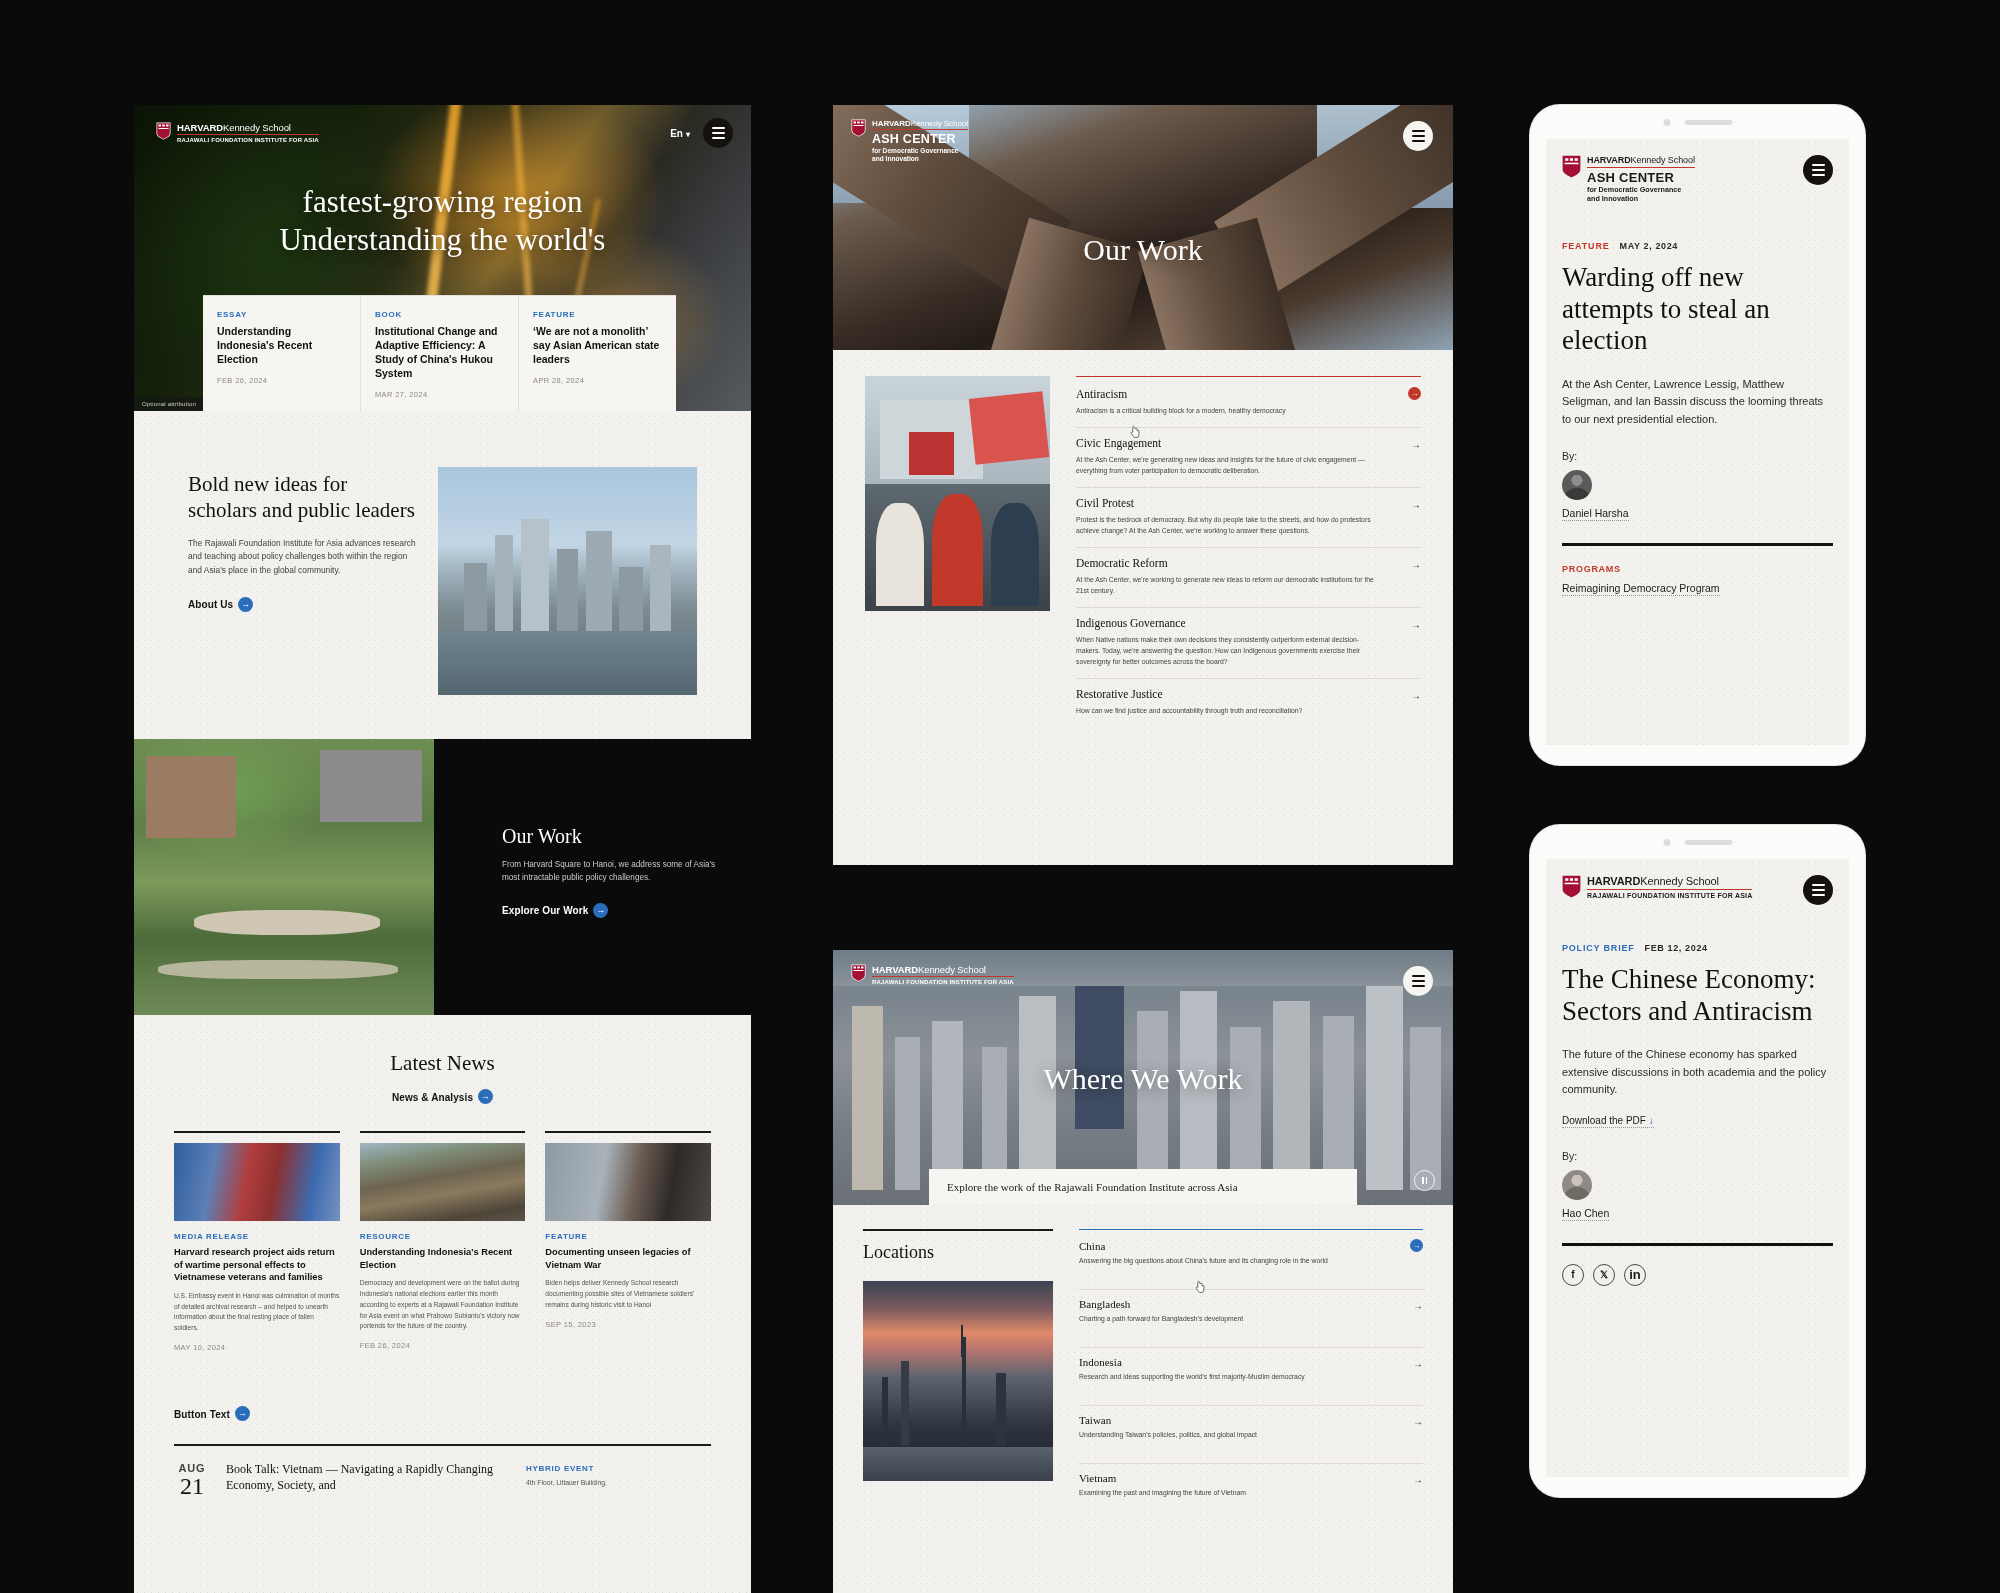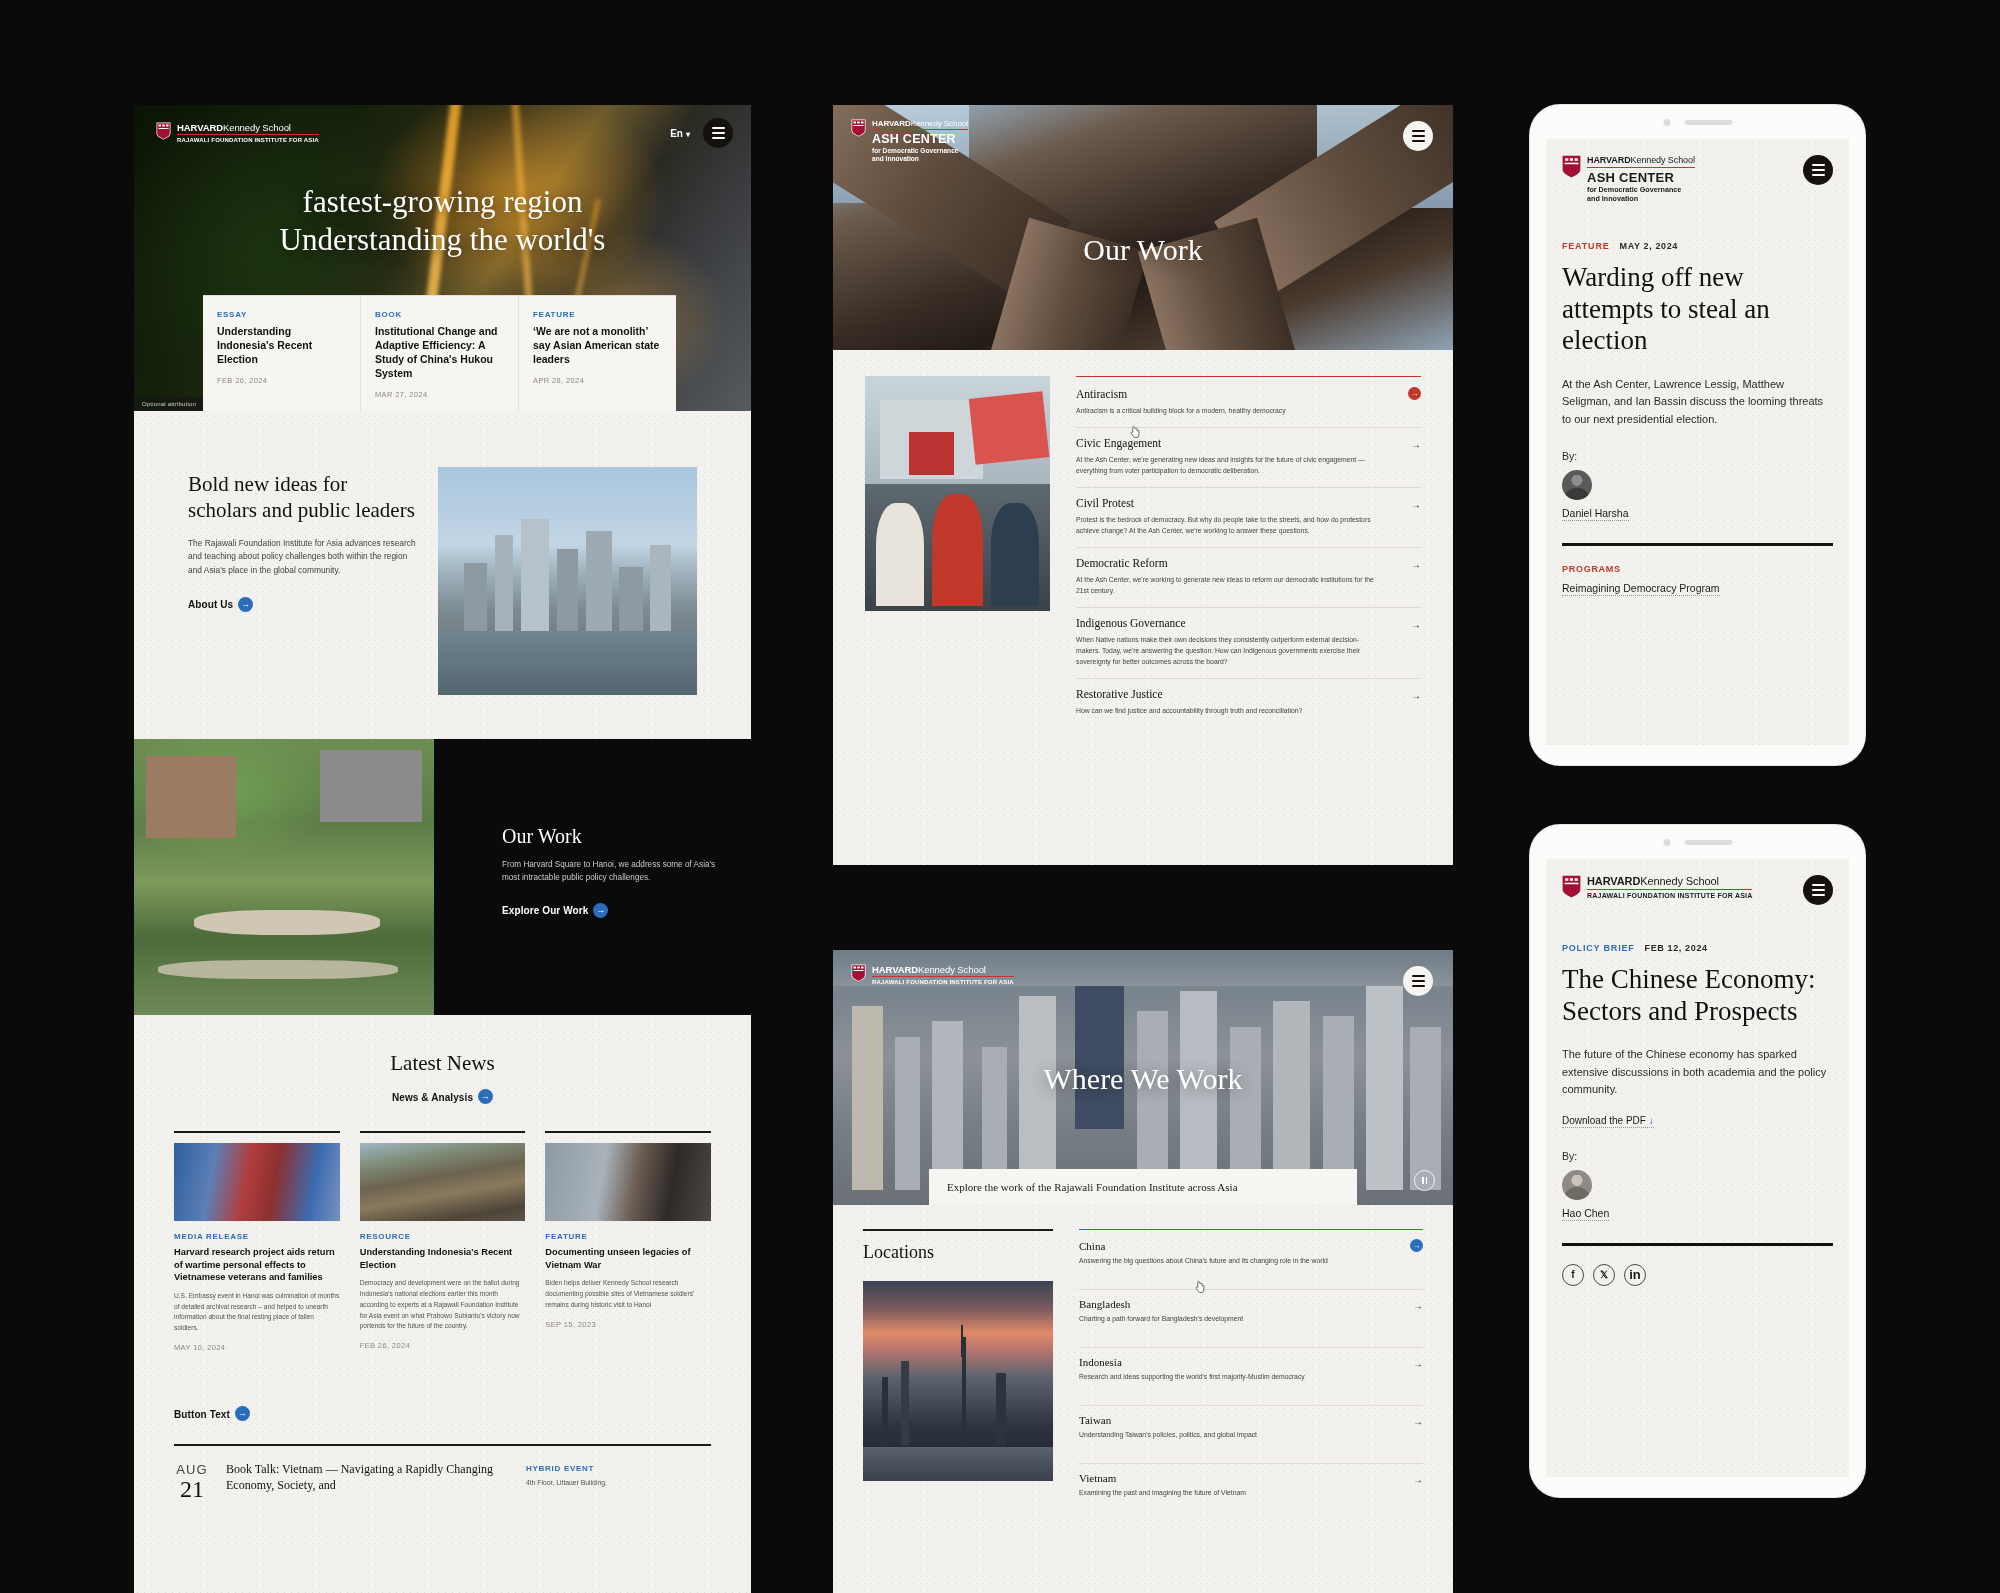--- a/index.html
+++ b/index.html
@@ -136,21 +136,21 @@
   .news-thumb { width: 100%; height: 78px; overflow: hidden; margin-bottom: 11px; }
   .news-card h4 { font-size: 9.3px; font-weight: 700; line-height: 1.35; color: #111; margin: 5px 0 7px; }
   .news-card p { font-size: 6.6px; line-height: 1.62; color: #55534e; margin-bottom: 9px; }
 
   .events-sec { padding: 40px 40px 0; }
   .events-sec h2 { font-size: 21px; font-weight: 400; color: #111; }
   .events-sec .btnrow { margin: 12px 0 22px; }
   .events-rule { height: 2.6px; background: #1a1a1a; }
   .event-row { display: flex; gap: 16px; padding-top: 16px; }
   .ev-date { width: 36px; text-align: center; }
-  .ev-mo { font-size: 13px; font-weight: 400; letter-spacing: .08em; color: #44423d; }
+  .ev-mo { font-size: 11px; font-weight: 700; letter-spacing: .08em; color: #44423d; }
   .ev-day { font-size: 24px; font-weight: 400; color: #111; line-height: 1.05; }
   .ev-title { flex: 1; font-size: 12px; line-height: 1.3; color: #111; }
   .ev-meta { width: 185px; padding-top: 2px; }
   .ev-meta p { font-size: 6.8px; color: #55534e; line-height: 1.6; margin-top: 5px; }
 
   
   #mid-ourwork { left: 833px; top: 105px; width: 620px; height: 760px; overflow: hidden; }
   .hero-ash { position: relative; height: 245px; overflow: hidden; background: #2a2320; }
   .hero-ash .bg {
     position: absolute; inset: 0;
@@ -721,21 +721,21 @@
           <i></i>
           <i></i>
           <i></i>
         </div>
     </div>
 
     <div class="ph-meta">
       <span class="eyebrow blue" style="font-size:9px;">POLICY BRIEF</span>
       <span class="d">FEB 12, 2024</span>
     </div>
-    <h1 class="ph-title serif">The Chinese Economy: Sectors and Prospects</h1>
+    <h1 class="ph-title serif">The Chinese Economy: Sectors and Antiracism</h1>
     <p class="ph-body">The future of the Chinese economy has sparked extensive discussions in both academia and the policy community.</p>
 
     <div>
       <span class="ph-link"><span>Download the PDF</span>
       <span class="dl">↓</span></span>
     </div>
 
     <div class="ph-by">By:</div>
     <div class="avatar light"></div>
     <div class="ph-author">Hao Chen</div>

